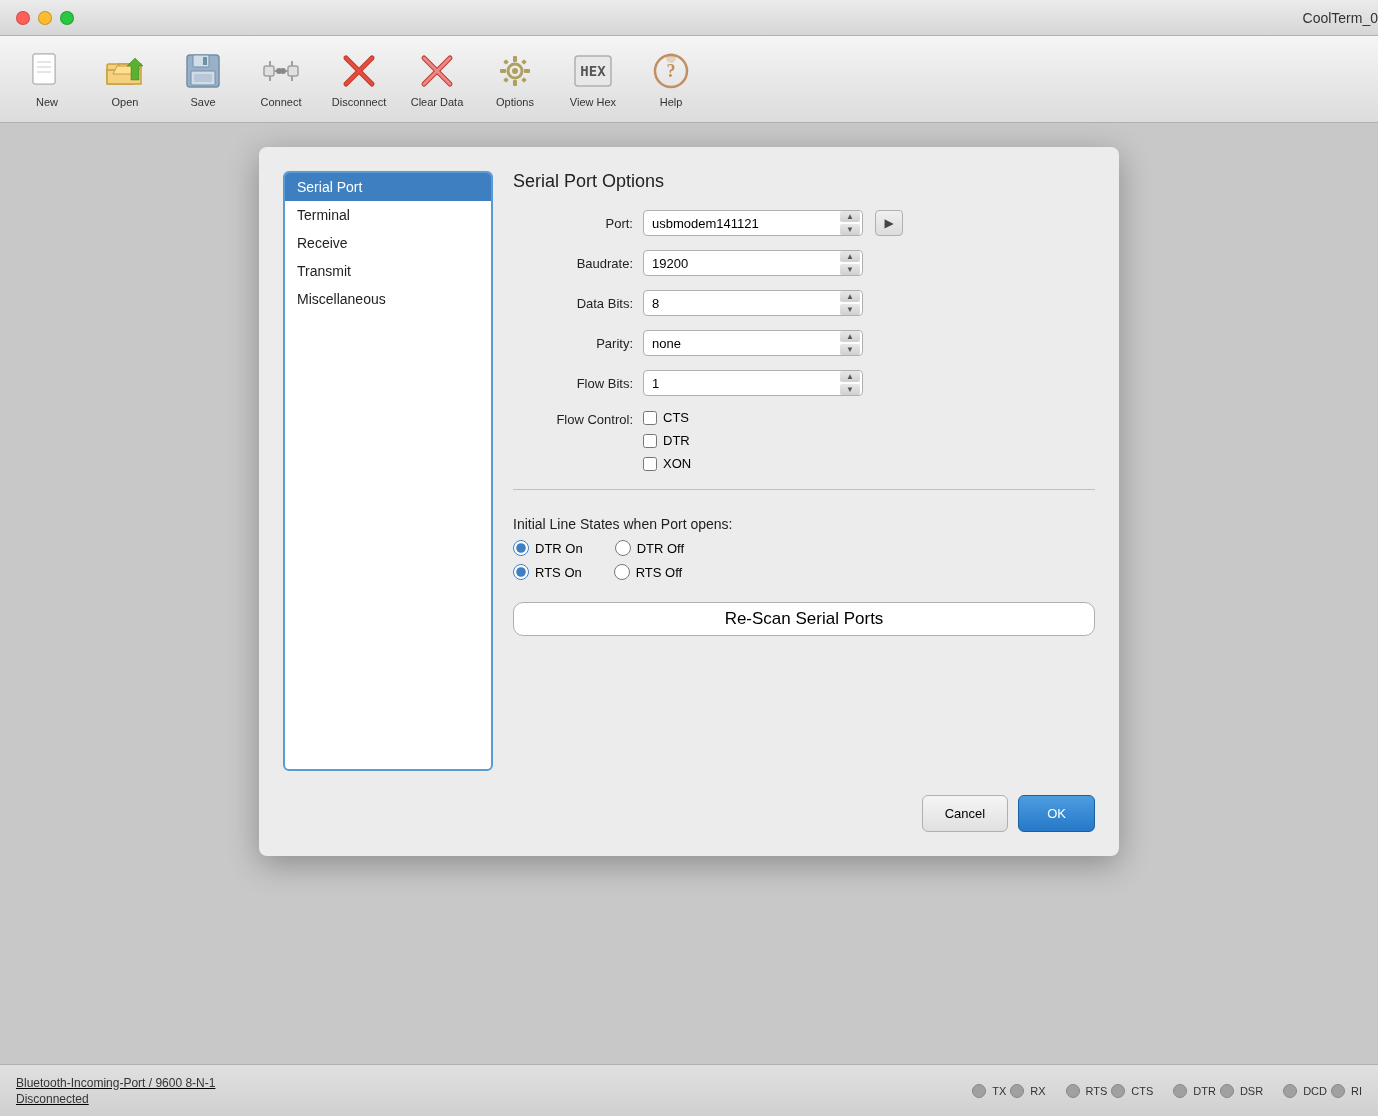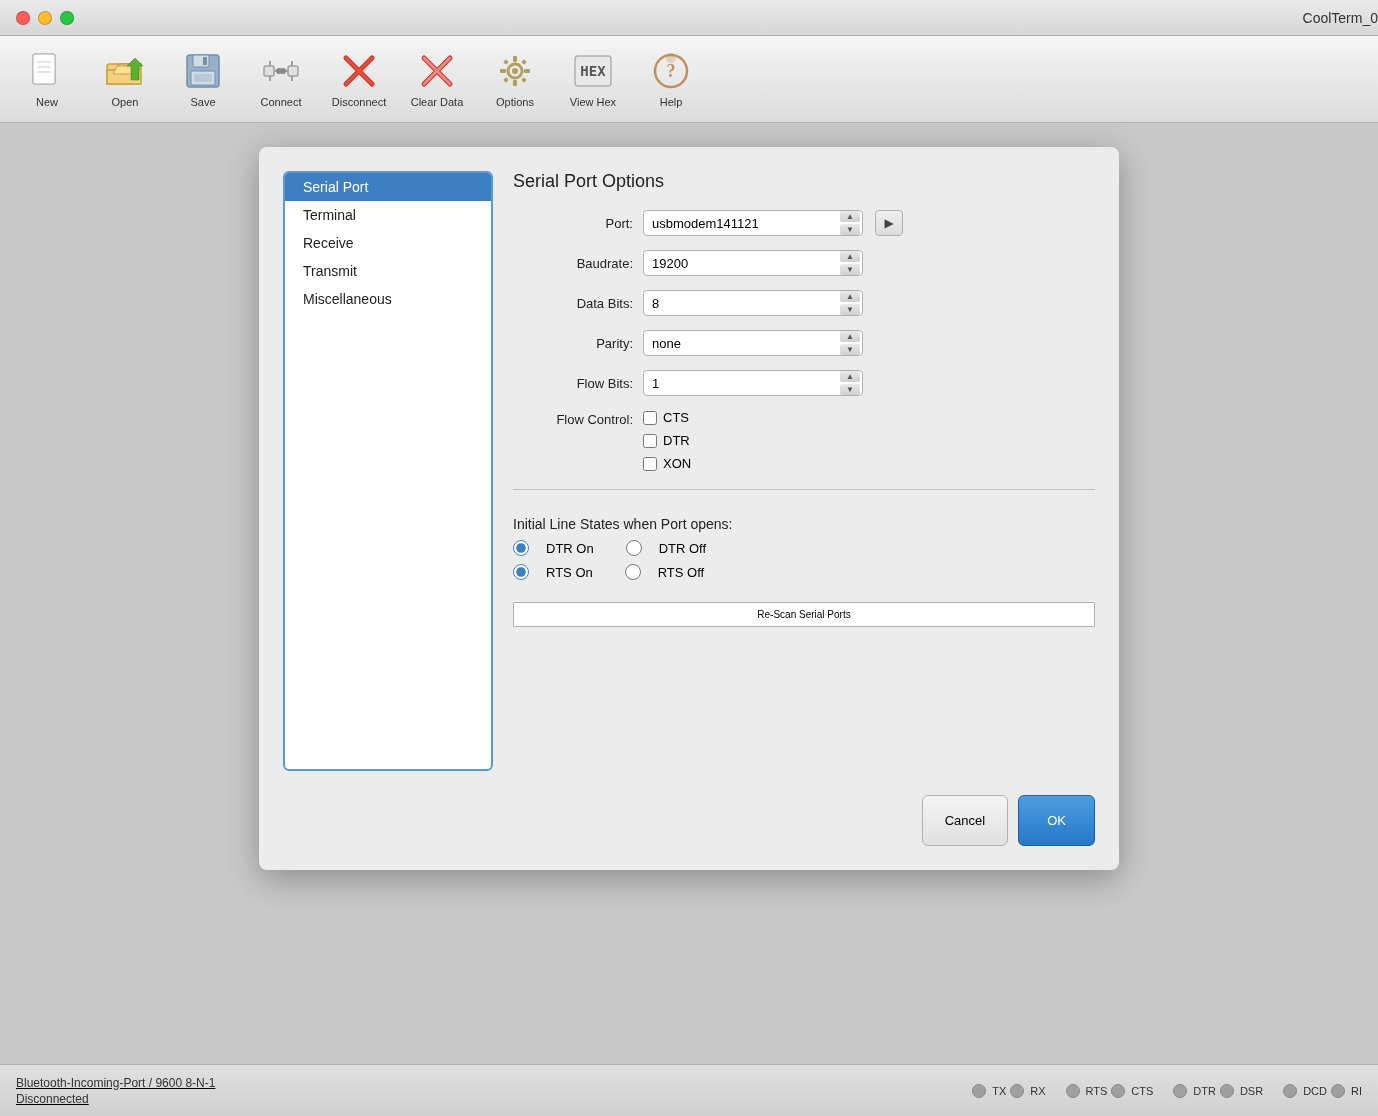--- a/index.html
+++ b/index.html
@@ -112,21 +112,21 @@
       width: 210px;
       background: white;
       border: 2px solid #5b9bd5;
       border-radius: 6px;
       overflow: hidden;
       flex-shrink: 0;
       align-self: stretch;
       min-height: 600px;
     }
     .sidebar-item {
-      padding: 6px 18px;
+      padding: 6px 12px;
       cursor: pointer;
       font-size: 14px;
       color: #222;
     }
     .sidebar-item.active {
       background: #3d7fc1;
       color: white;
     }
 
     
@@ -268,61 +268,61 @@
       color: #222;
     }
     .radio-group-row {
       display: flex;
       align-items: center;
       gap: 32px;
     }
     .radio-row {
       display: flex;
       align-items: center;
-      gap: 17px;
+      gap: 6px;
       font-size: 13px;
     }
     .radio-row input[type="radio"] {
       width: 16px; height: 16px;
       accent-color: #3d7fc1;
       cursor: pointer;
     }
 
     
     .divider {
       border: none;
       border-top: 1px solid #c0c0c0;
       margin: 4px 0;
     }
 
     
     .rescan-btn {
       background: white;
       border: 1px solid #b0b0b0;
-      border-radius: 1px;
+      border-radius: 10px;
       padding: 6px 20px;
-      font-size: 10px;
+      font-size: 17px;
       cursor: pointer;
       width: 100%;
       text-align: center;
       margin-top: 8px;
     }
 
     
     .dialog-footer {
       display: flex;
       justify-content: flex-end;
       gap: 10px;
       margin-top: 8px;
     }
     .cancel-btn {
       background: linear-gradient(to bottom, #f5f5f5, #e0e0e0);
       border: 1px solid #b0b0b0;
       border-radius: 6px;
-      padding: 17px 22px;
+      padding: 10px 22px;
       font-size: 13px;
       cursor: pointer;
     }
     .ok-btn {
       background: linear-gradient(to bottom, #4d9de0, #2678c8);
       border: 1px solid #1a5fa0;
       border-radius: 6px;
       padding: 6px 28px;
       font-size: 13px;
       color: white;

